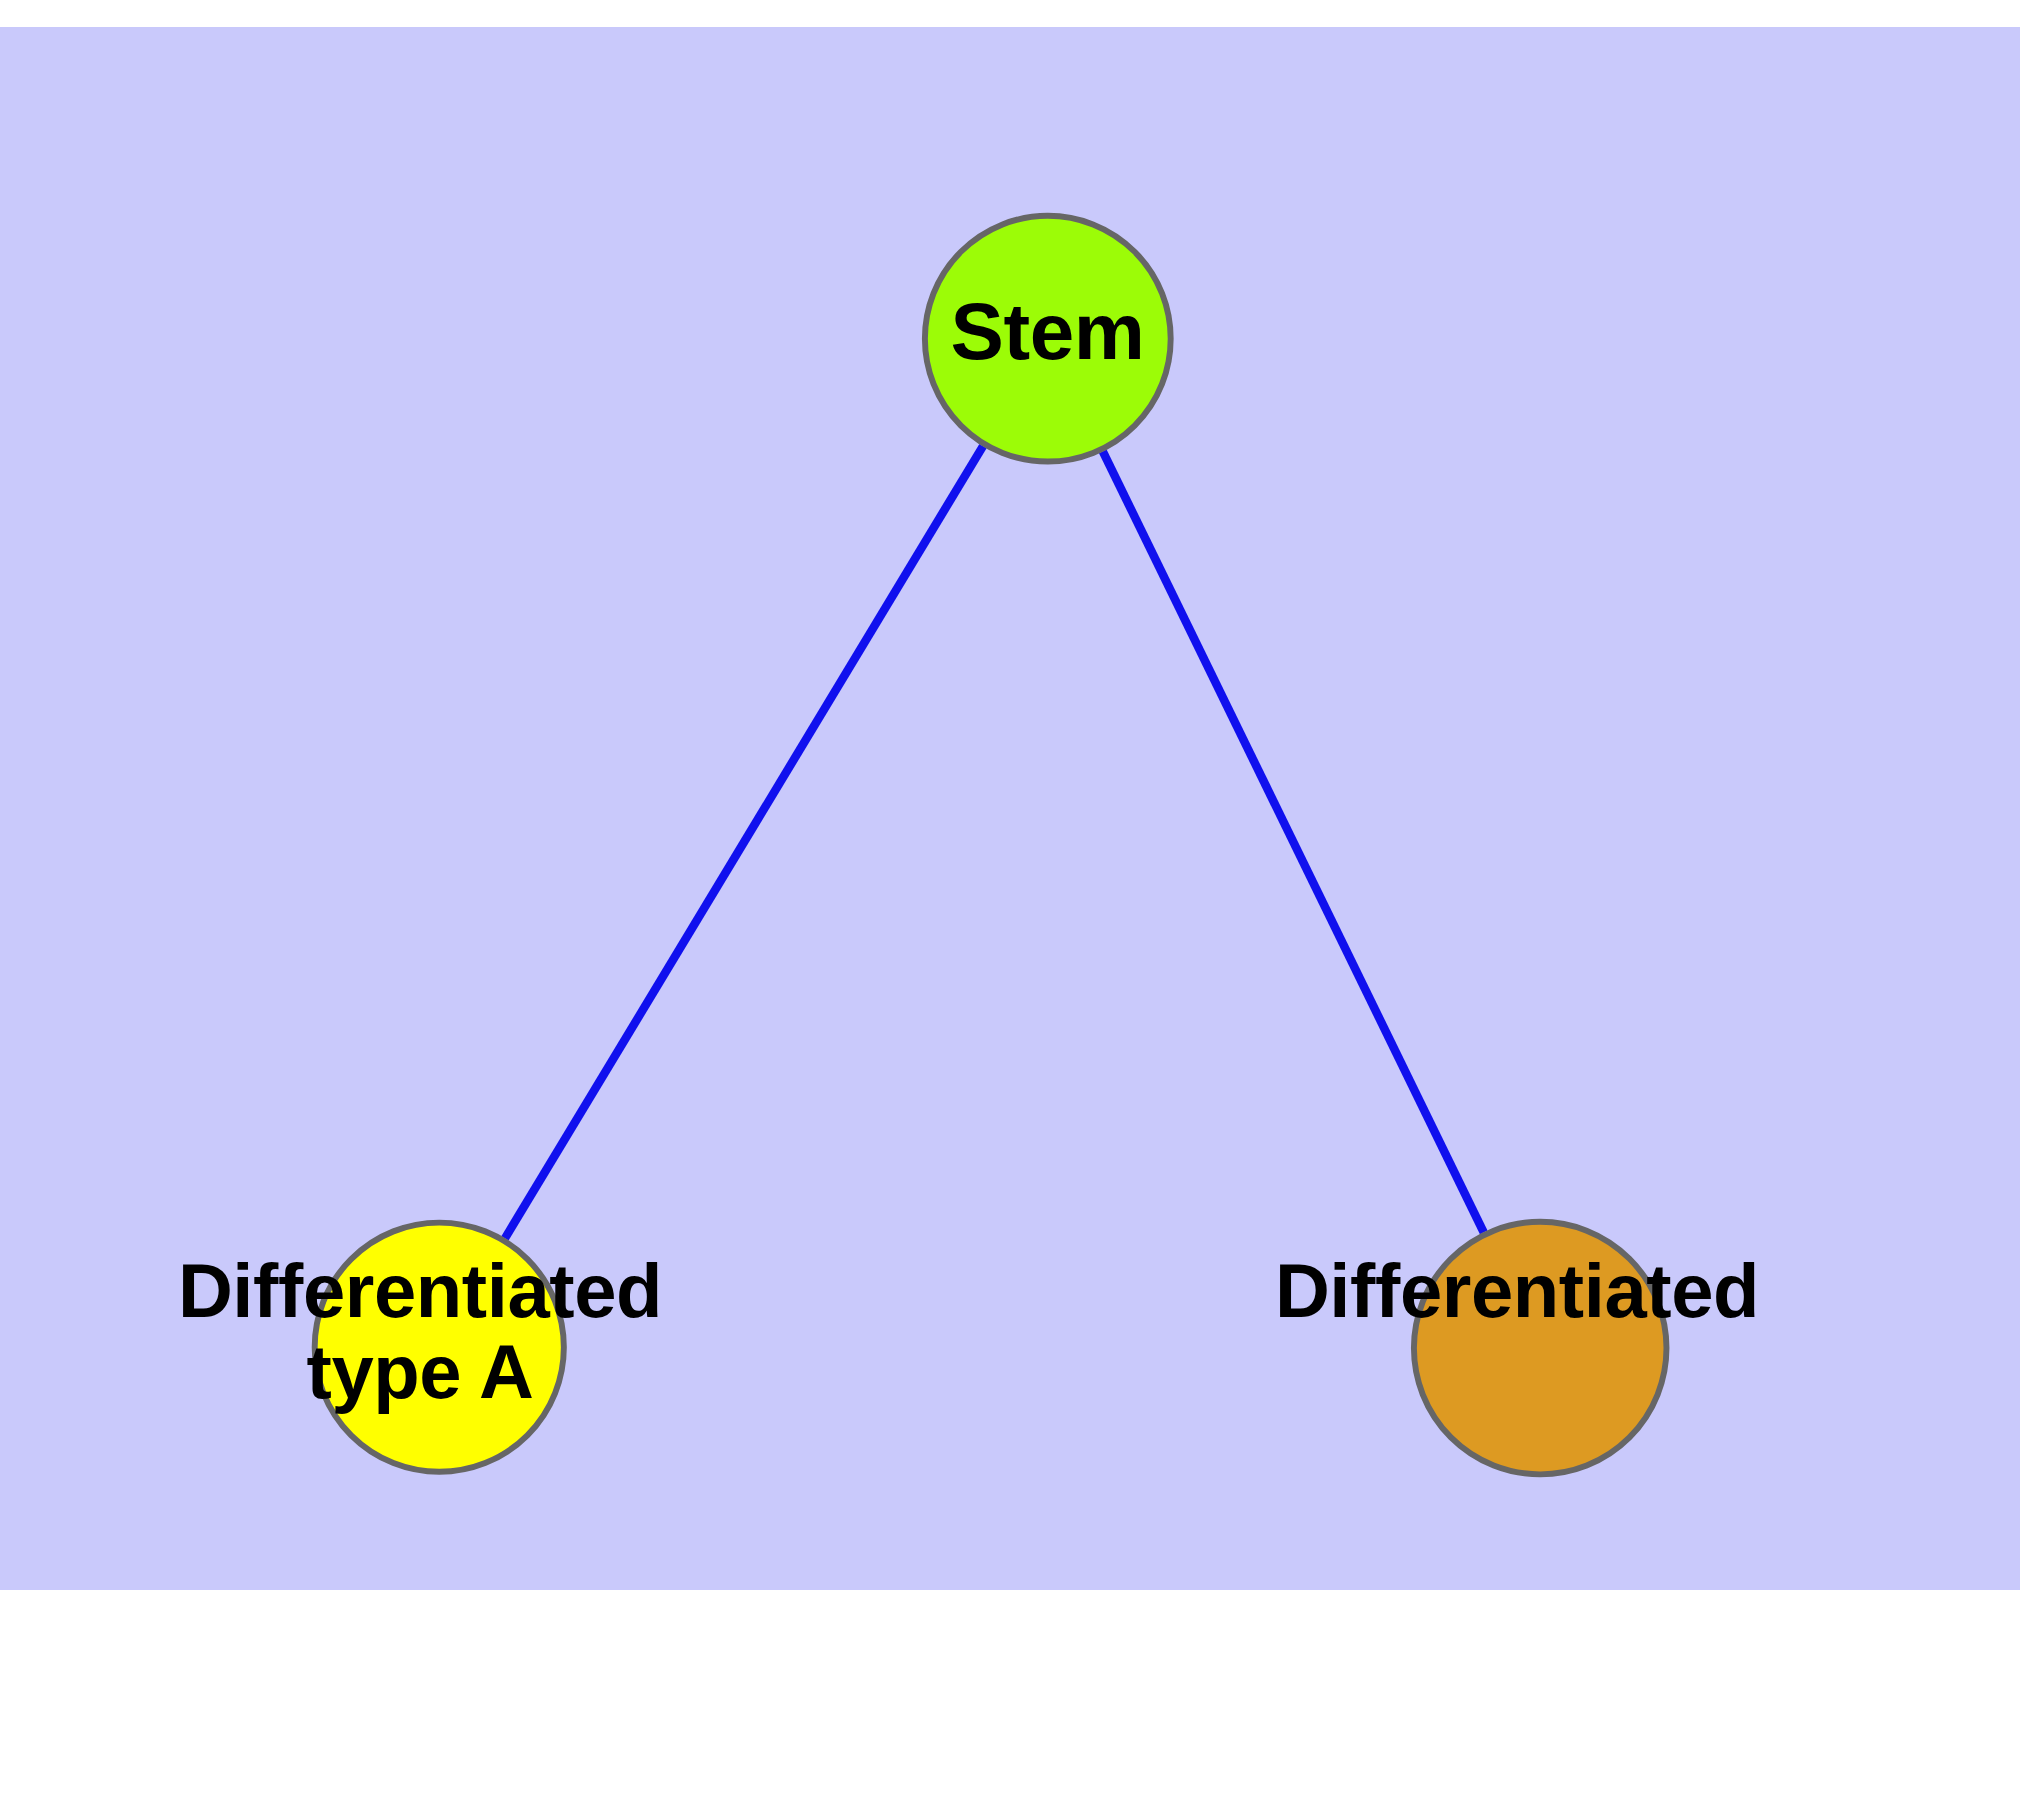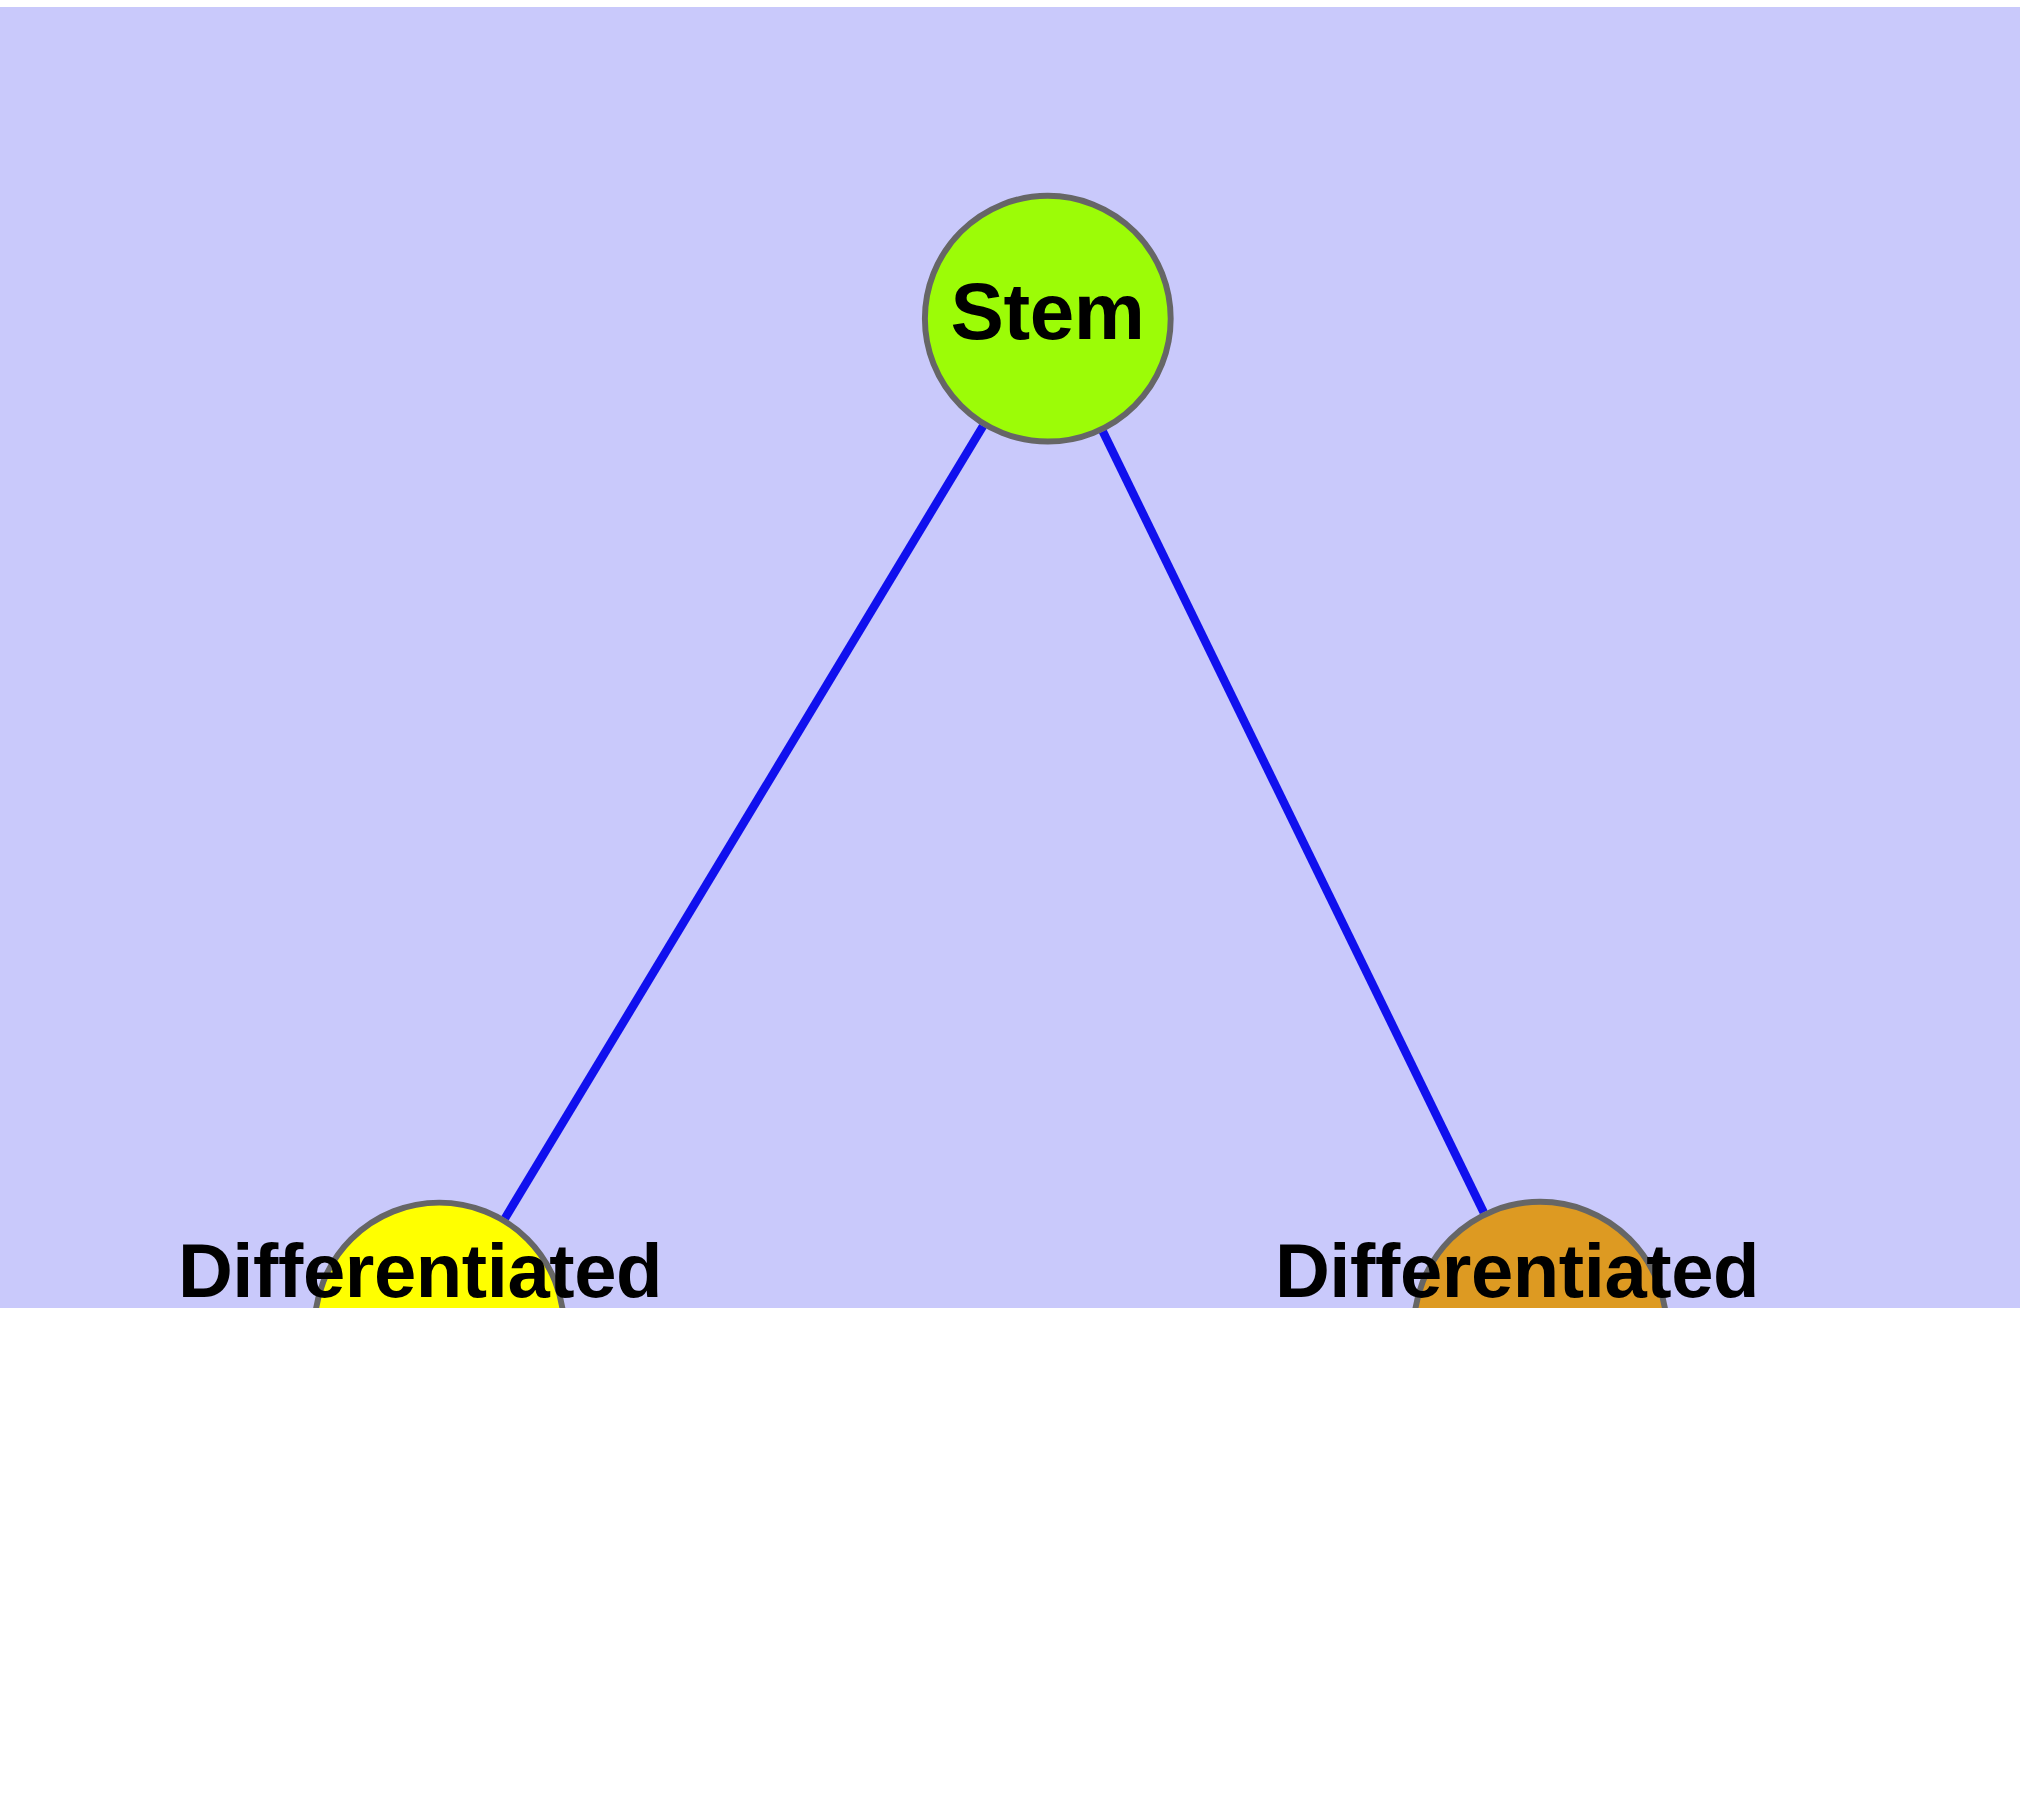--- a/index.html
+++ b/index.html
@@ -3,24 +3,25 @@
 <meta charset="utf-8">
 <style>
   html, body {
     margin: 0;
     padding: 0;
     background: #ffffff;
   }
   #canvas {
     position: relative;
     width: 2021px;
-    height: 1308px;
+    height: 1570px;
     overflow: hidden;
     background: #ffffff;
     font-family: "Liberation Sans", sans-serif;
+    margin-top: 20px;
   }
   #bg-plane {
     position: absolute;
     left: 0;
     top: 6.8px;
     width: 2021px;
     height: 1805px;
     background: #c9c9fb;
   }
   #graph-svg {
@@ -76,18 +77,18 @@
 
     <g>
       <circle cx="1236" cy="376" r="145" fill="#9cfc07" stroke="#666666" stroke-width="7"></circle>
       <circle cx="518" cy="1566" r="147" fill="#ffff00" stroke="#666666" stroke-width="7"></circle>
       <circle cx="1817" cy="1567" r="149" fill="#dd9a22" stroke="#666666" stroke-width="7"></circle>
     </g>
   </svg>
 
   <div class="node-label" id="label-stem" style="color: rgb(0, 0, 0);"><span>Stem</span></div>
 
-  <div class="node-label" id="label-diffA" style="color: rgb(0, 0, 0);"><span>Differentiated</span><br></div>
+  <div class="node-label" id="label-diffA" style="color: rgb(0, 0, 0);"><span>Differentiated</span><br><span>type A</span></div>
 
   <div class="node-label" id="label-diffB" style="color: rgb(0, 0, 0);"><span>Differentiated</span><br></div>
 
 </div>
 
 
 </body></html>

